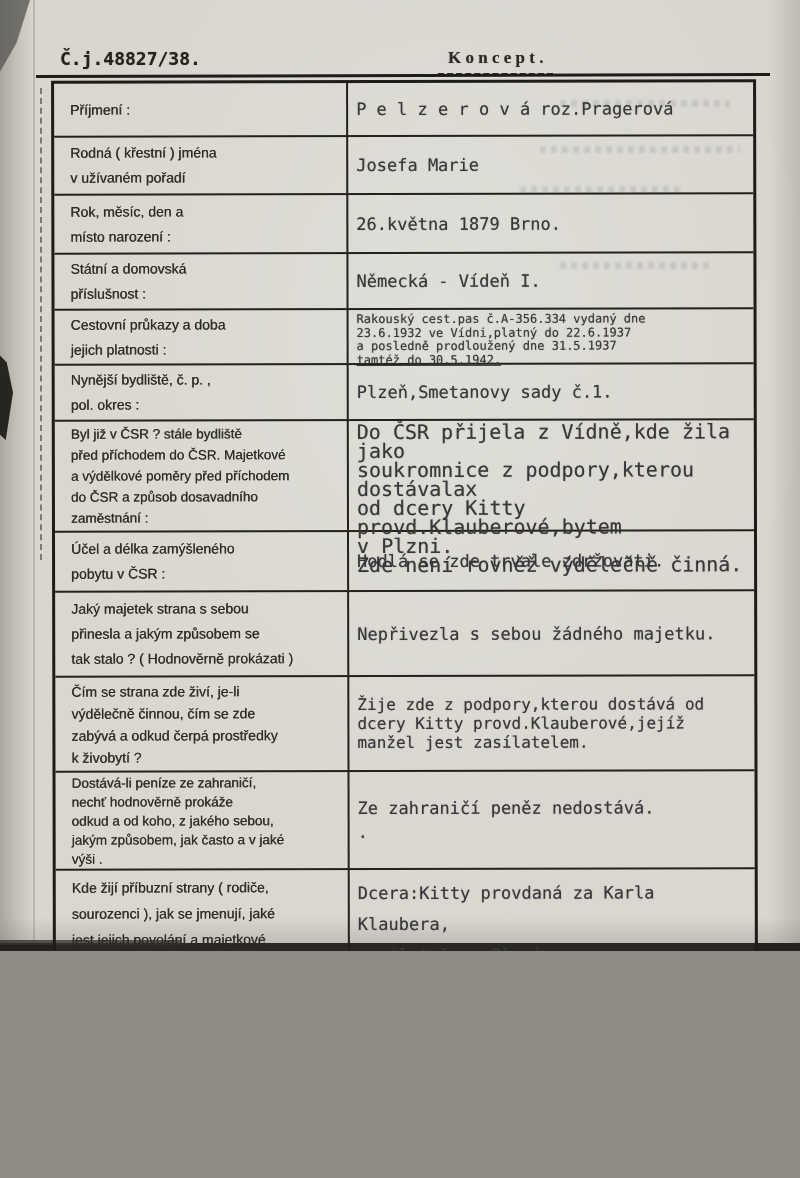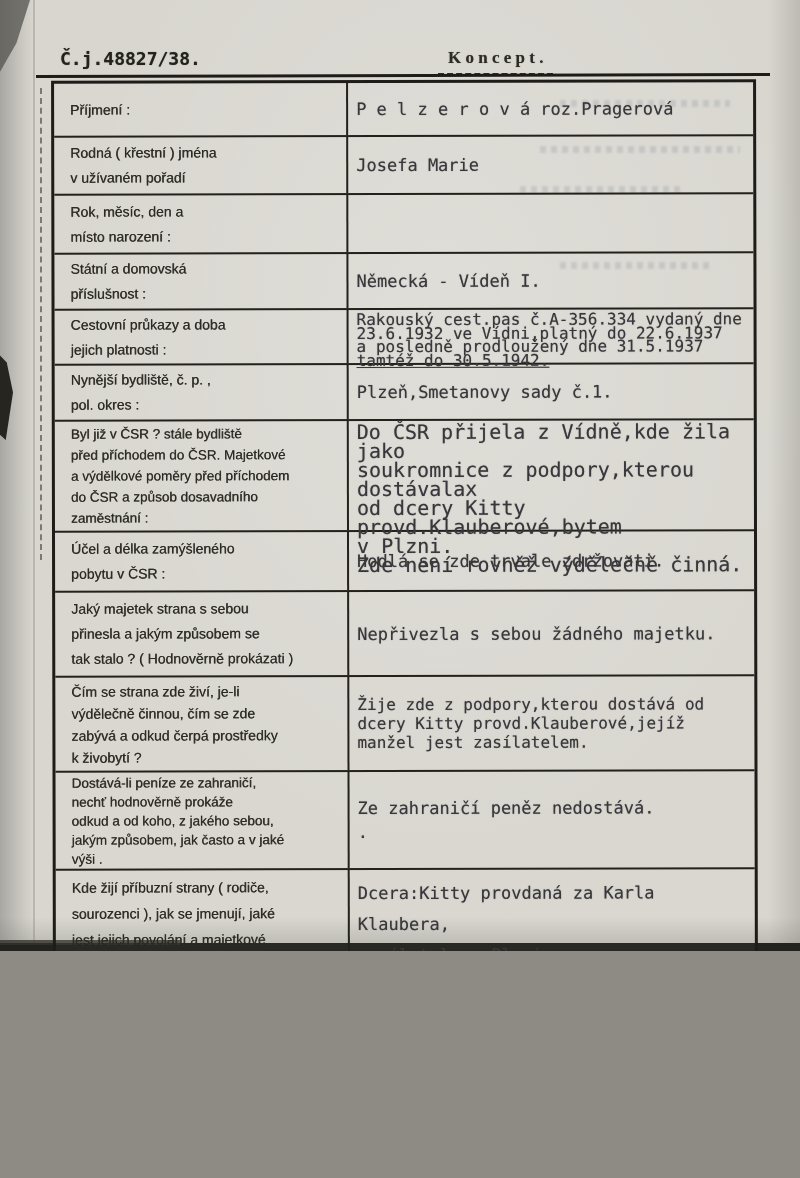--- a/index.html
+++ b/index.html
@@ -61,21 +61,21 @@
   
   .r1{height:57px}.r2{height:58px}.r3{height:59px}.r4{height:56px}.r5{height:55px}
   .r6{height:56px}.r7{height:111px}.r8{height:62px}.r9{height:86px}.r10{height:95px}
   .r11{height:98px}.r12{height:112px}
   .r5 .label, .r6 .label{line-height:25px}
   .r7 .label{line-height:21px;font-size:13.5px}
   .r9 .label{line-height:25px}
   .r10 .label{line-height:22px}
   .r11 .label{line-height:19px;font-size:13.5px}
   .r12 .label{line-height:26px}
-  .r5 .value{justify-content:flex-start;padding-top:3px;font-size:16px;line-height:13.5px;}
+  .r5 .value{justify-content:flex-start;padding-top:3px;font-size:12px;line-height:13.5px;}
   .r5 .value .underlined{text-decoration:underline;}
   .r7 .value{justify-content:flex-start;font-size:20px;line-height:19px;}
   .r10 .value{font-size:16px;line-height:19px;}
   .r12 .value{line-height:31px;justify-content:flex-start;padding-top:8px;}
 </style>
 </head>
 <body>
 
 <div class="paper">
 
@@ -110,20 +110,21 @@
 
     <div class="row r2">
       <div class="cell label">Rodná ( křestní ) jména
 v užívaném pořadí</div>
       <div class="cell value">Josefa Marie</div>
     </div>
 
     <div class="row r3">
       <div class="cell label">Rok, měsíc, den a
 místo narození :</div>
+      <div class="cell value">26.května 1879 Brno.</div>
     </div>
 
     <div class="row r4">
       <div class="cell label">Státní a domovská
 příslušnost :</div>
       <div class="cell value">Německá - Vídeň I.</div>
     </div>
 
     <div class="row r5">
       <div class="cell label">Cestovní průkazy a doba

